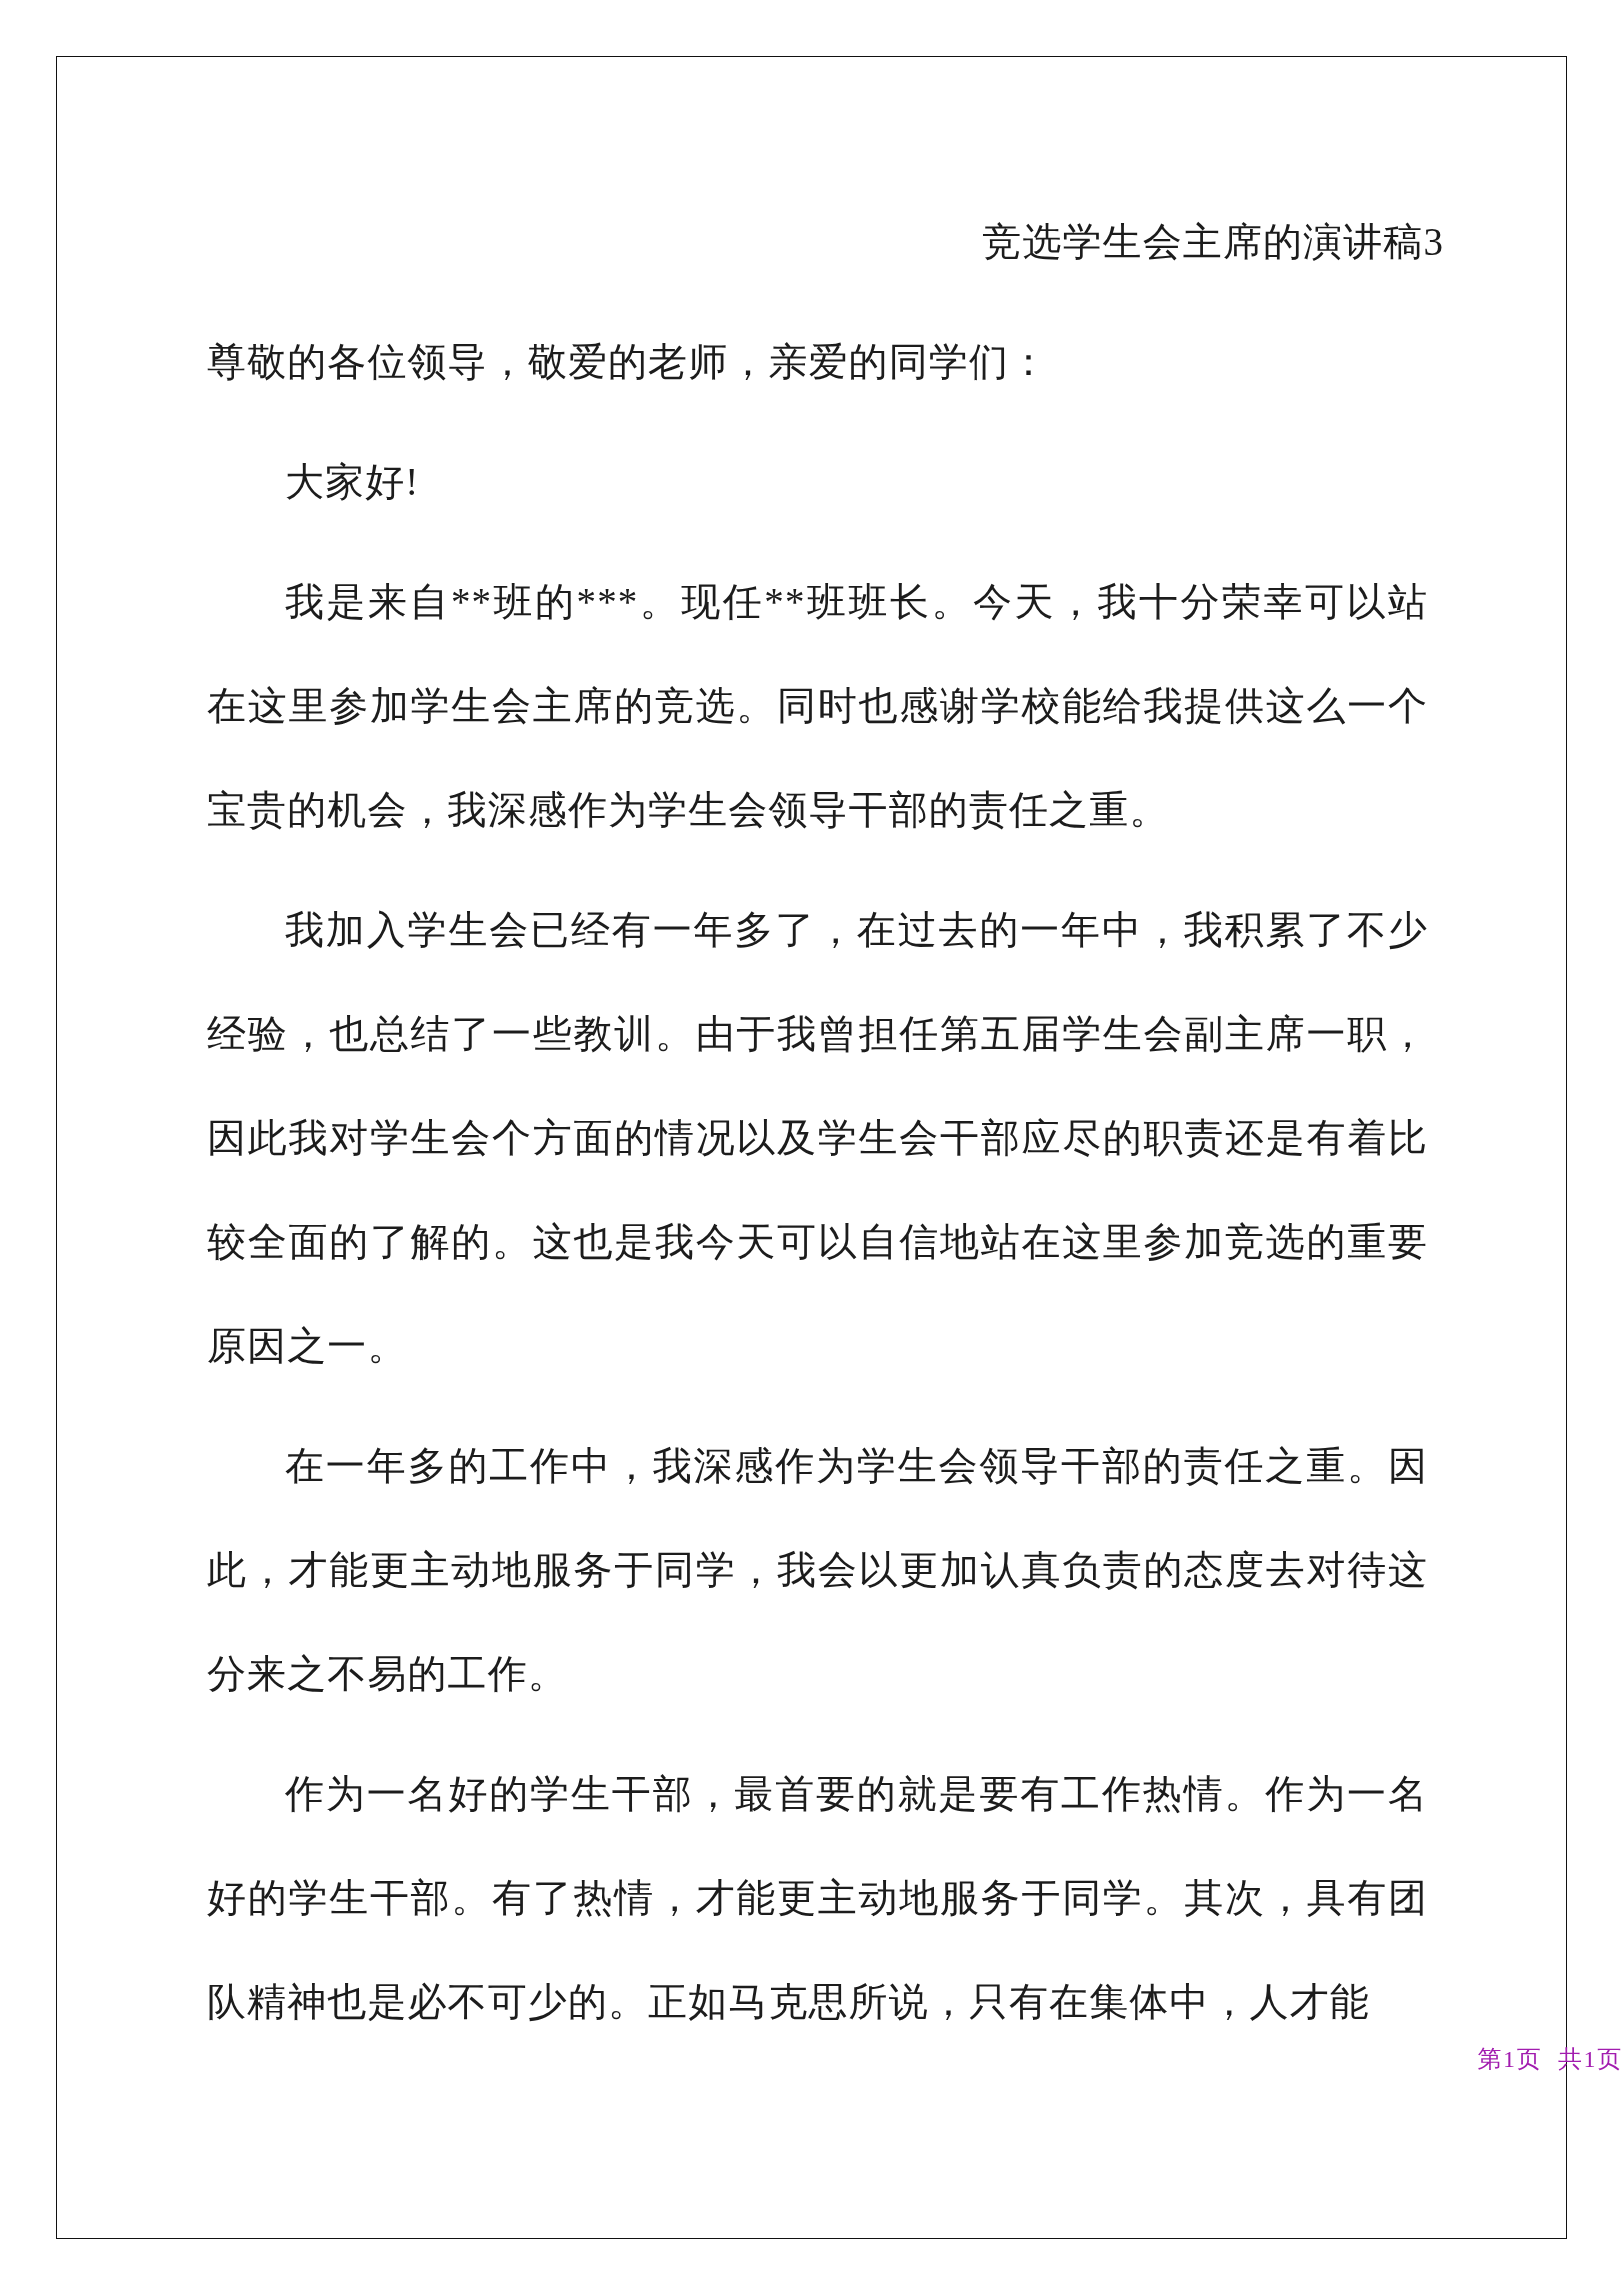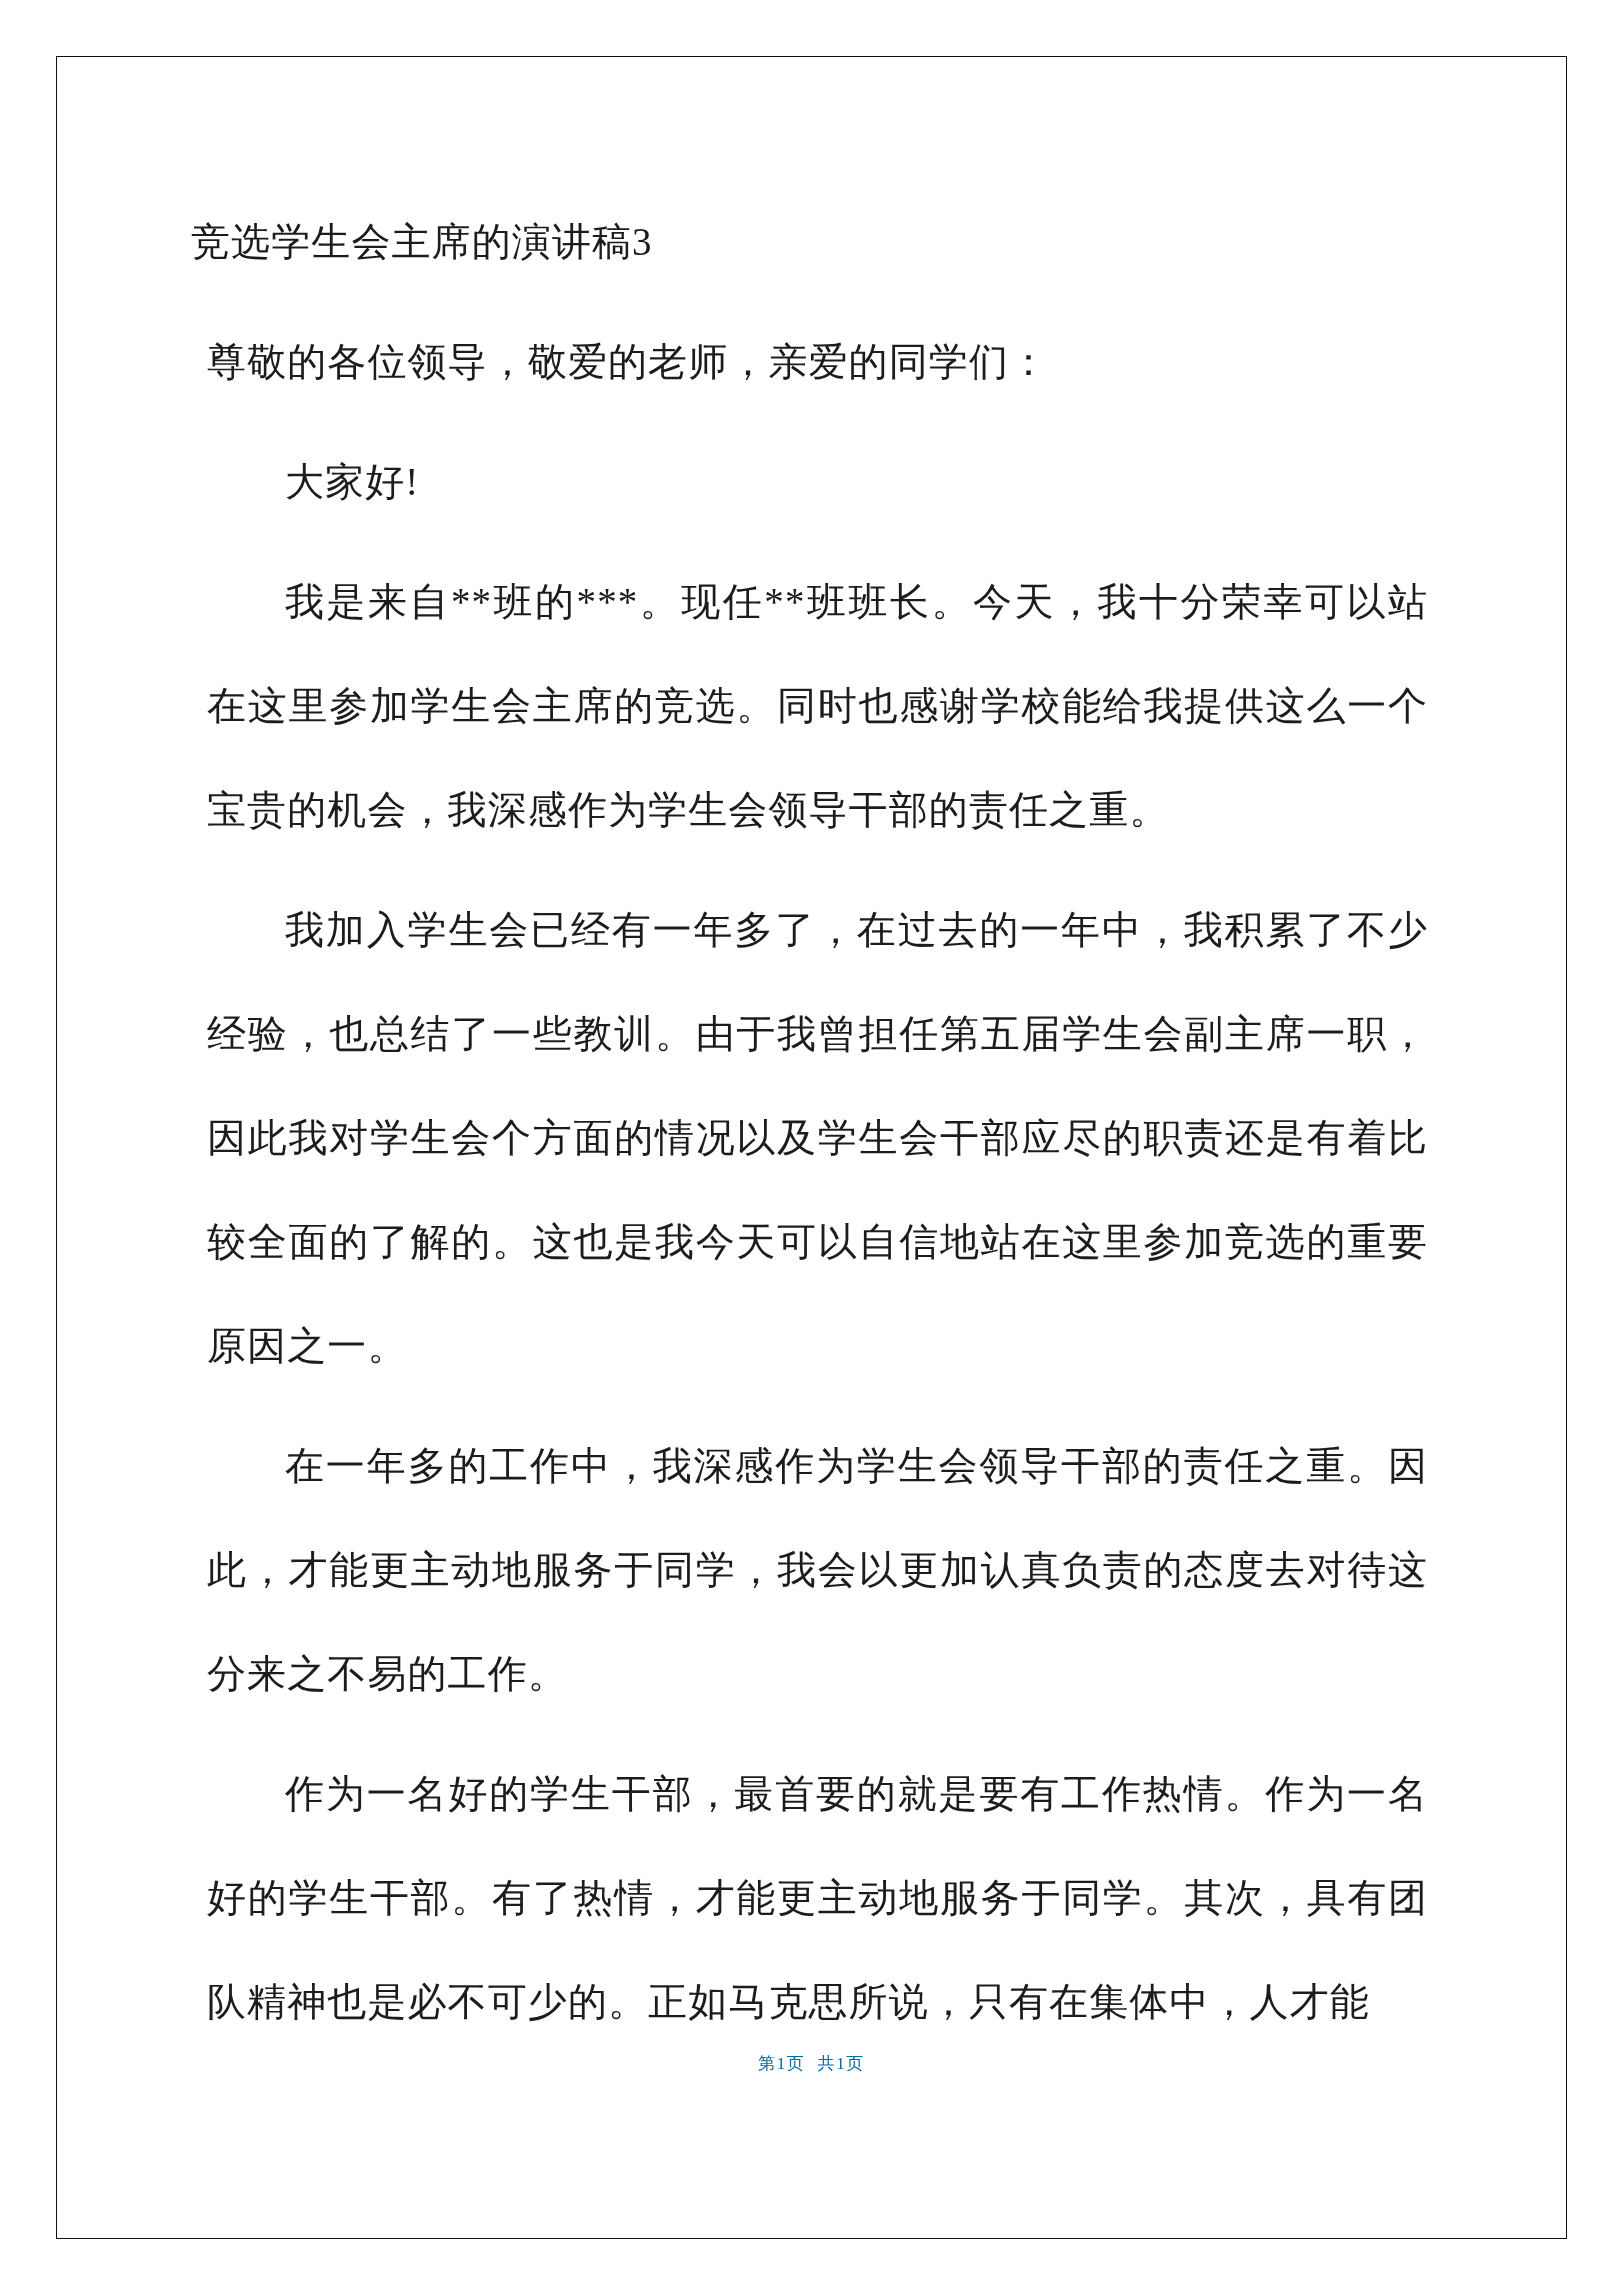--- a/index.html
+++ b/index.html
@@ -34,40 +34,40 @@
     font-size: 39px;
     line-height: 104px;
     text-align: justify;
     letter-spacing: 1.1px;
   }
   .content h1 {
     font-size: 39px;
     font-weight: normal;
     margin: 0;
     line-height: 104px;
-    text-align: left;
+    text-align: right;
   }
   .content p {
     margin: 16px;
     text-indent: 2em;
     word-break: break-all;
   }
   .content p.no-indent {
     text-indent: 0;
   }
   .footer {
     position: absolute;
     left: 0;
     right: 0;
     bottom: 220px;
-    text-align: center;
-    font-size: 17px;
+    text-align: right;
+    font-size: 24px;
     letter-spacing: 1.7px;
     white-space: pre;
-    color: #0369a1;
+    color: #a21caf;
   }
 </style>
 </head>
 <body>
 
 <div class="page">
   <div class="frame"></div>
 
   <div class="content">
     <h1>竞选学生会主席的演讲稿3</h1>

